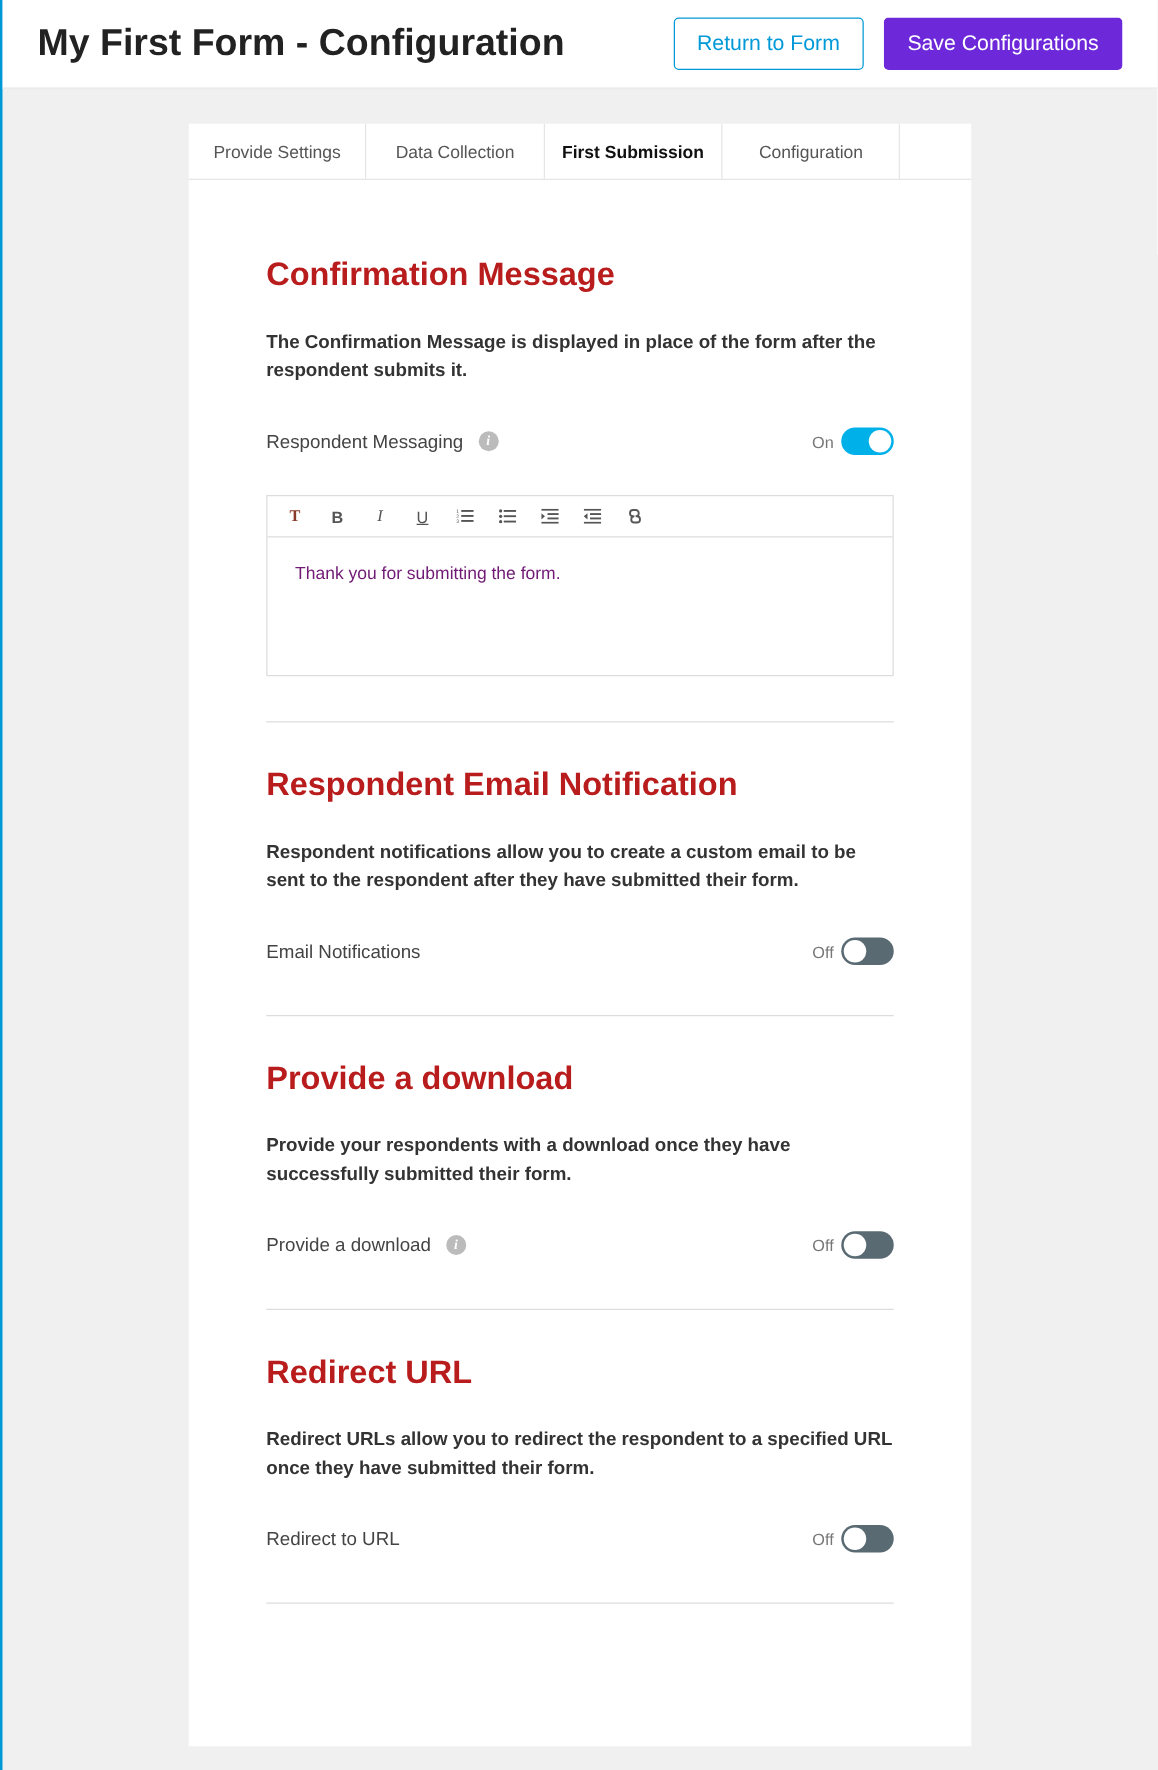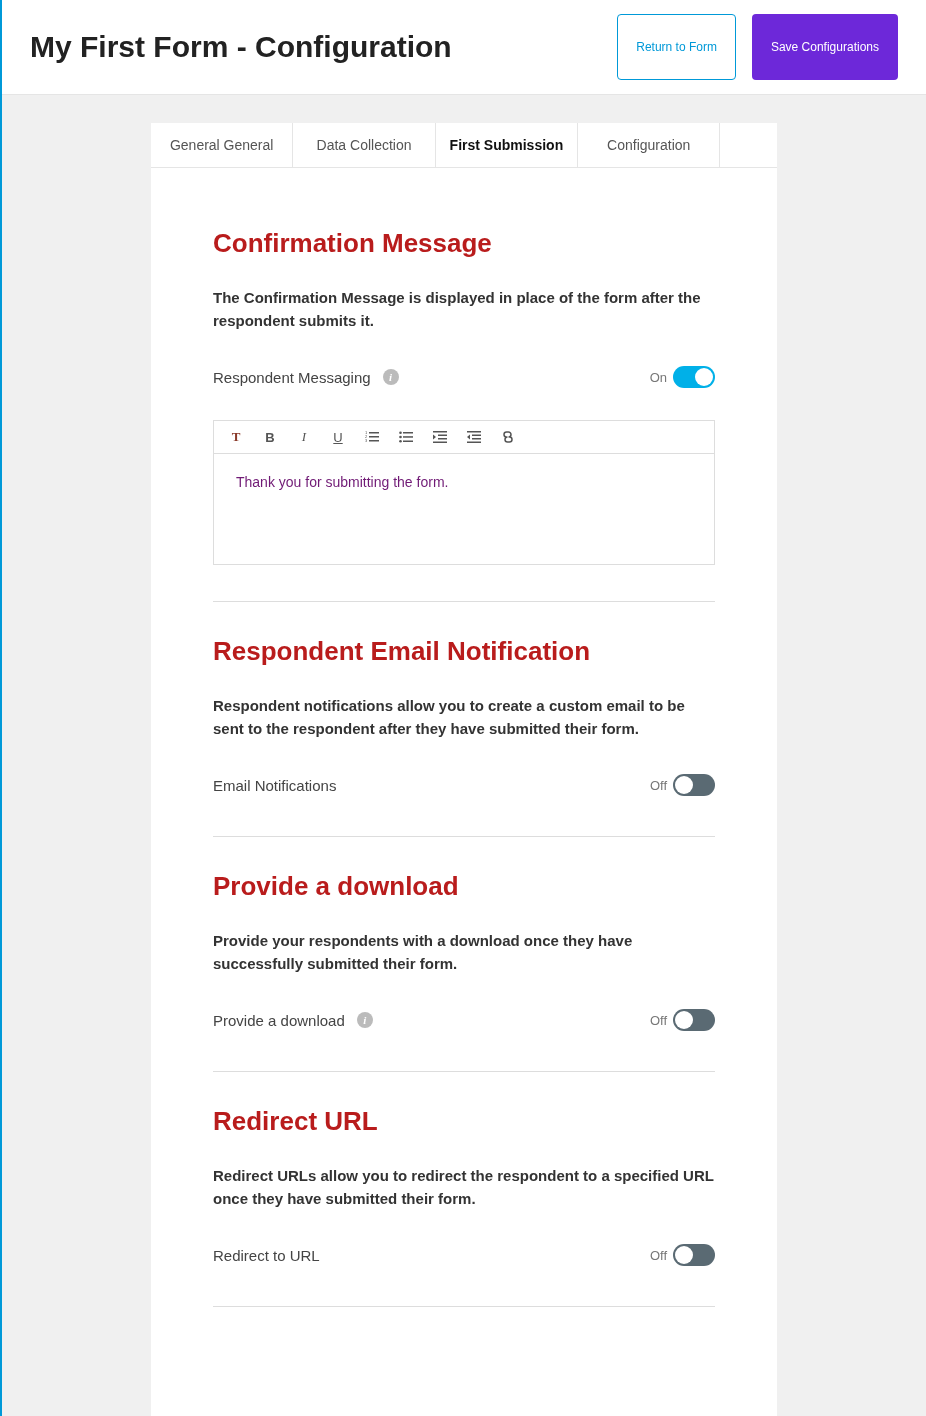--- a/index.html
+++ b/index.html
@@ -25,22 +25,22 @@
     .page-title {
       font-size: 30px;
       font-weight: 700;
       color: #222;
     }
     .header-actions {
       display: flex;
       gap: 16px;
     }
     .btn {
-      font-size: 12px;
-      padding: 25px 18px;
+      font-size: 17px;
+      padding: 10px 18px;
       border-radius: 4px;
       cursor: pointer;
       font-weight: 500;
       border: 1px solid transparent;
     }
     .btn-outline {
       background: #fff;
       border: 1px solid #0099d8;
       color: #0099d8;
     }
@@ -208,21 +208,21 @@
   <h1 class="page-title">My First Form - Configuration</h1>
   <div class="header-actions">
     <button class="btn btn-outline">Return to Form</button>
     <button class="btn btn-primary">Save Configurations</button>
   </div>
 </div>
 
 <div class="content-wrap">
   <div class="card">
     <div class="tabs">
-      <div class="tab">General General</div>
+      <div class="tab">Provide Settings</div>
       <div class="tab">Data Collection</div>
       <div class="tab active">First Submission</div>
       <div class="tab">Configuration</div>
       <div class="tab"></div>
     </div>
 
     <div class="panel">
 
       <div class="section">
         <h2 class="section-title">Confirmation Message</h2>

